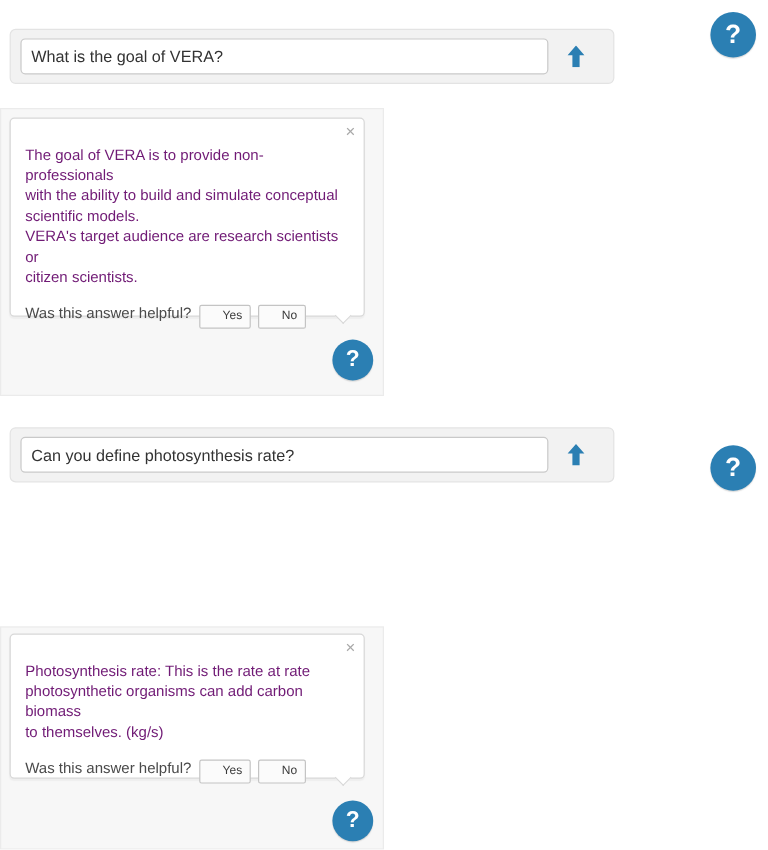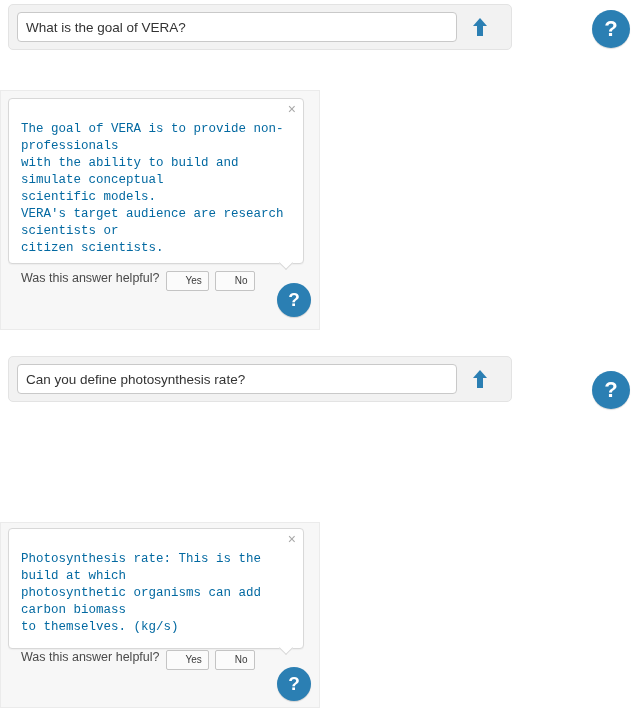--- a/index.html
+++ b/index.html
@@ -108,24 +108,23 @@
     cursor: pointer;
     line-height: 1;
     background: none;
     border: none;
     padding: 0;
     font-family: "Liberation Sans", sans-serif;
   }
   .answer-text {
     font-size: 12.5px;
     line-height: 17px;
-    color: #0369a1;
+    color: #701a75;
     padding: 22px 16px 0 12px;
     white-space: pre-line;
-    font-family: Liberation Mono, monospace;
   }
   .feedback-row {
     display: flex;
     align-items: flex-start;
     gap: 6px;
     padding: 14px 12px 12px 12px;
     font-size: 12.5px;
     color: #4a4a4a;
   }
   .fb-btn {
@@ -145,21 +144,21 @@
     height: 9px;
     background: #ffffff;
     border-right: 1px solid #d8d8d8;
     border-bottom: 1px solid #d8d8d8;
     transform: rotate(45deg);
   }
 </style>
 </head>
 <body>
 
-<div class="q-row" style="top:4px;">
+<div class="q-row" style="top:24px;">
   <input class="q-input" type="text" value="What is the goal of VERA?" placeholder="Ask a question" style="">
   <button class="send-btn">
     <svg class="arrow-up" viewBox="0 0 16 18">
       <path d="M8 0 L15 8 L11 8 L11 18 L5 18 L5 8 L1 8 Z" fill="#2b7fb3"></path>
     </svg>
   </button>
 </div>
 
 <div class="help-bubble" style="top:10px; left:592px;">?</div>
 
@@ -192,21 +191,21 @@
   </button>
 </div>
 
 <div class="help-bubble" style="top:371px; left:592px;">?</div>
 
 <div class="answer-panel" style="top:522px; left:0; width:320px; height:186px;">
 </div>
 
 <div class="answer-card" style="top:528px; left:8px; width:296px; height:121px;">
   <button class="card-close">×</button>
-  <div class="answer-text">Photosynthesis rate: This is the build at which
+  <div class="answer-text">Photosynthesis rate: This is the rate at rate
 photosynthetic organisms can add carbon biomass
 to themselves. (kg/s)</div>
   <div class="feedback-row">
     <span>Was this answer helpful?</span>
     <button class="fb-btn">Yes</button>
     <button class="fb-btn">No</button>
   </div>
   <div class="card-tail" style="bottom:-5px; left:272px;"></div>
 </div>
 

